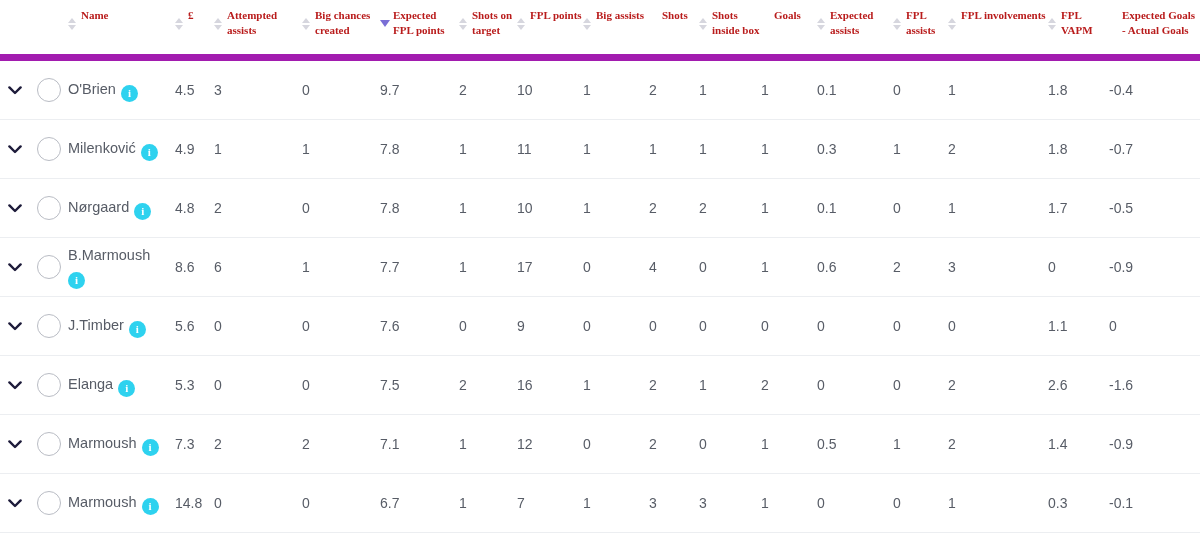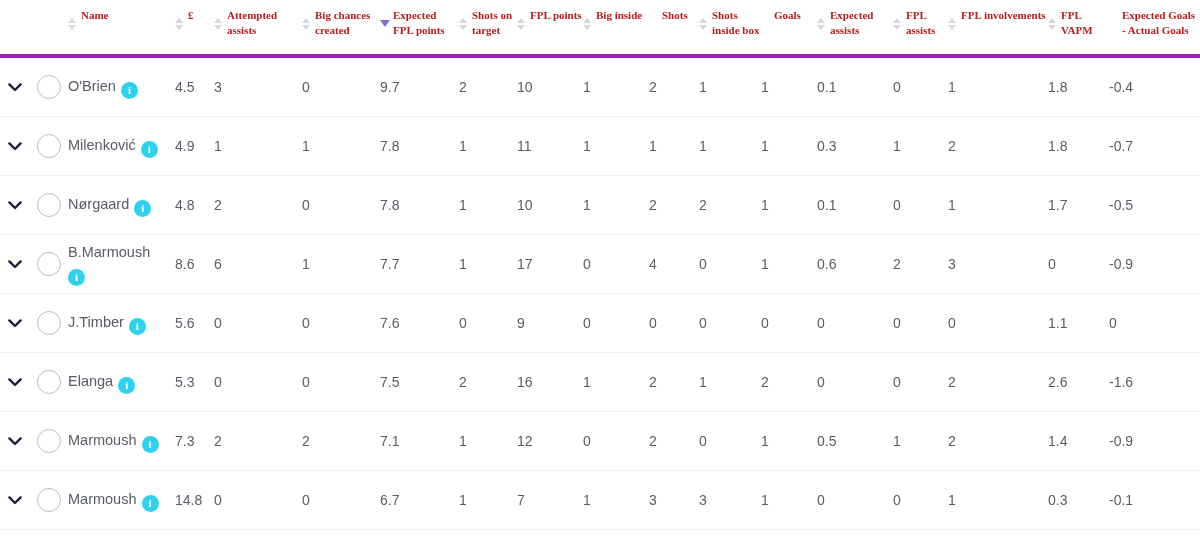--- a/index.html
+++ b/index.html
@@ -83,21 +83,21 @@
   tbody td {
     border-top: 1px solid #eceef1;
     font-size: 14px;
     color: #575c66;
     padding: 0;
     height: 58px;
     vertical-align: middle;
     text-align: left;
     font-weight: 400;
   }
-  tbody tr:first-child td { border-top: 4px solid #a21caf; margin-left: 36px; }
+  tbody tr:first-child td { border-top: 7px solid #a21caf; margin-left: 36px; }
   tbody tr:last-child td { border-bottom: 1px solid #eceef1; }
 
   
   .td-expand { width: 30px; }
   .chev {
     width: 30px; height: 58px;
     display: flex; align-items: center; justify-content: center;
     cursor: pointer;
   }
   .chev svg { display: block; }
@@ -261,21 +261,21 @@
             <span class="th-label">FPL points</span>
           </div>
         </th>
 
         <th>
           <div class="th-inner">
             <span class="sort-icon">
                 <i class="up"></i>
                 <i class="dn"></i>
               </span>
-            <span class="th-label">Big inside</span>
+            <span class="th-label">Big assists</span>
           </div>
         </th>
 
         <th>
           <div class="th-inner">
             <span class="sort-icon none"></span>
             <span class="th-label">Shots</span>
           </div>
         </th>
 

